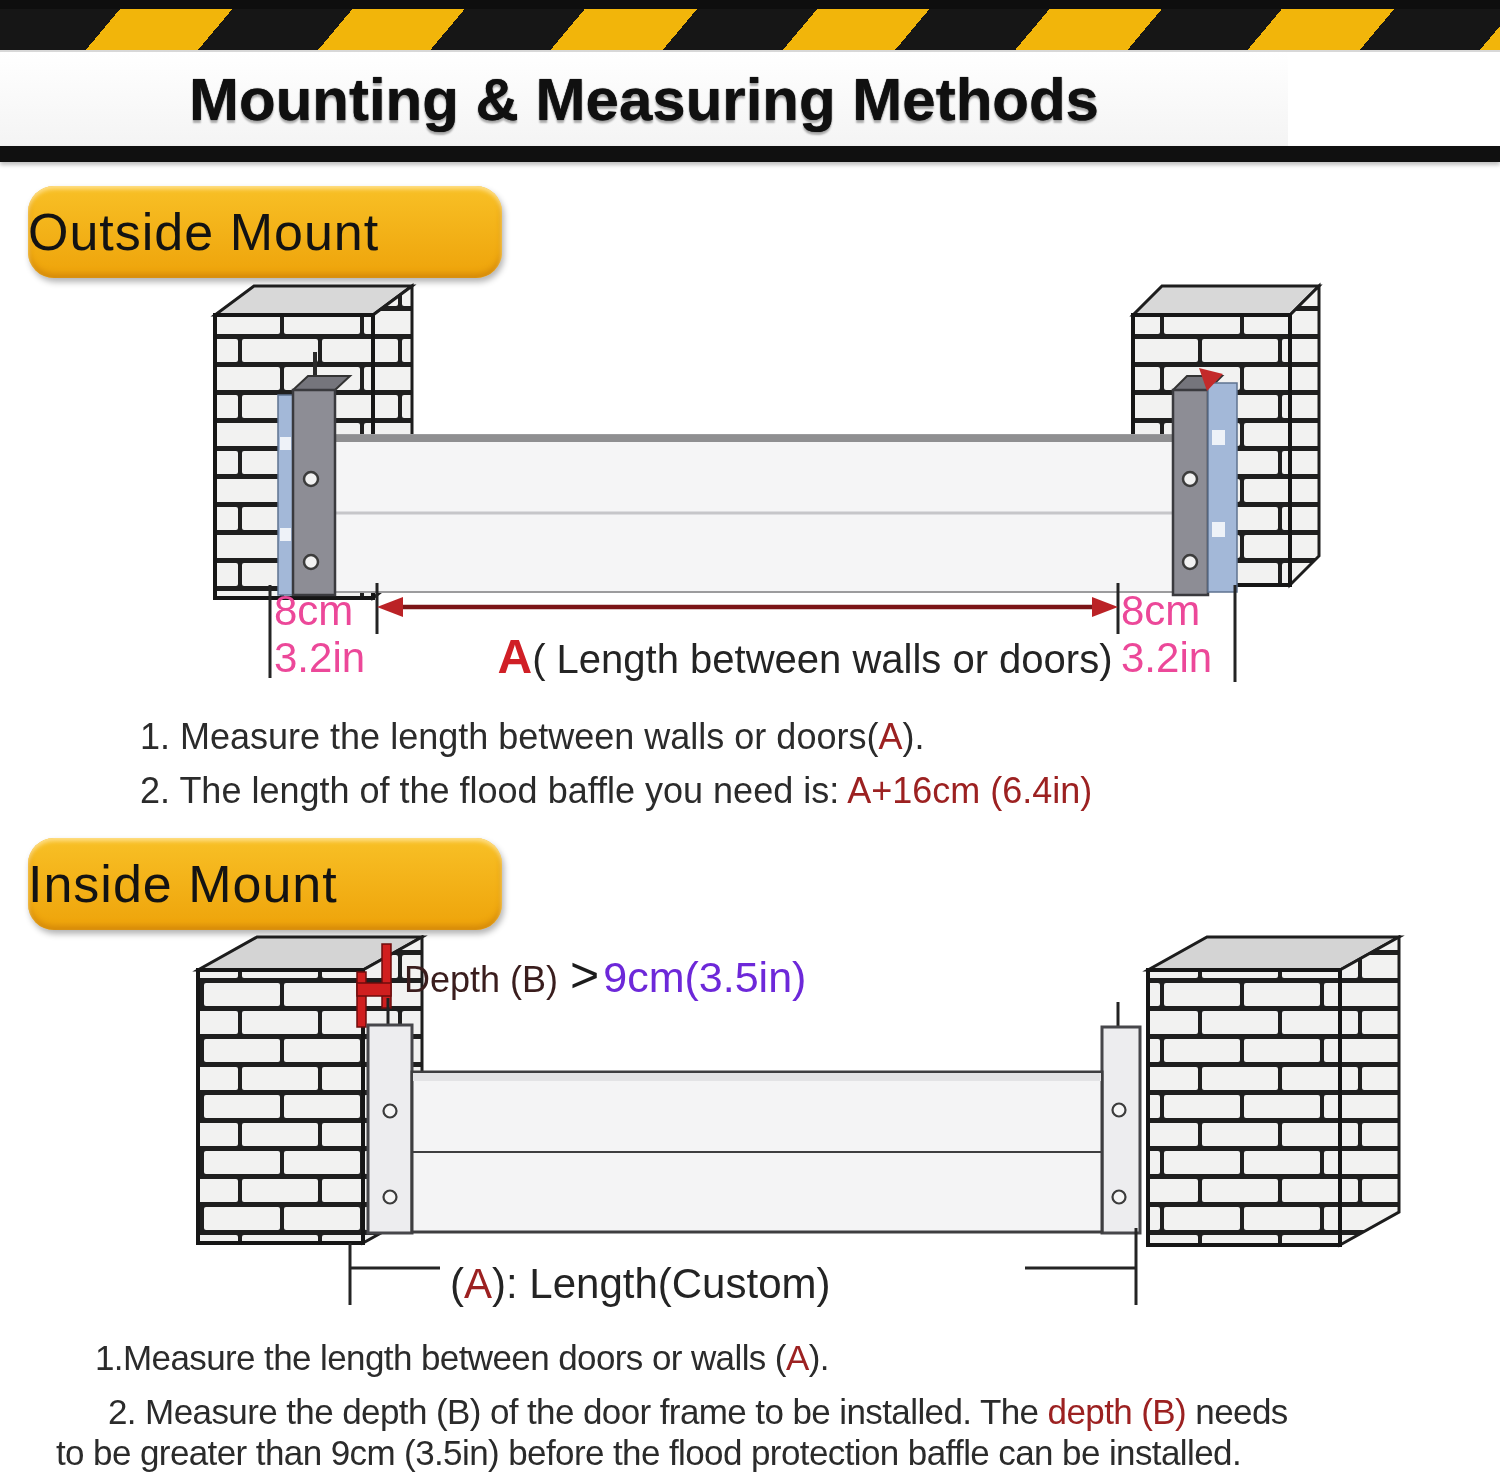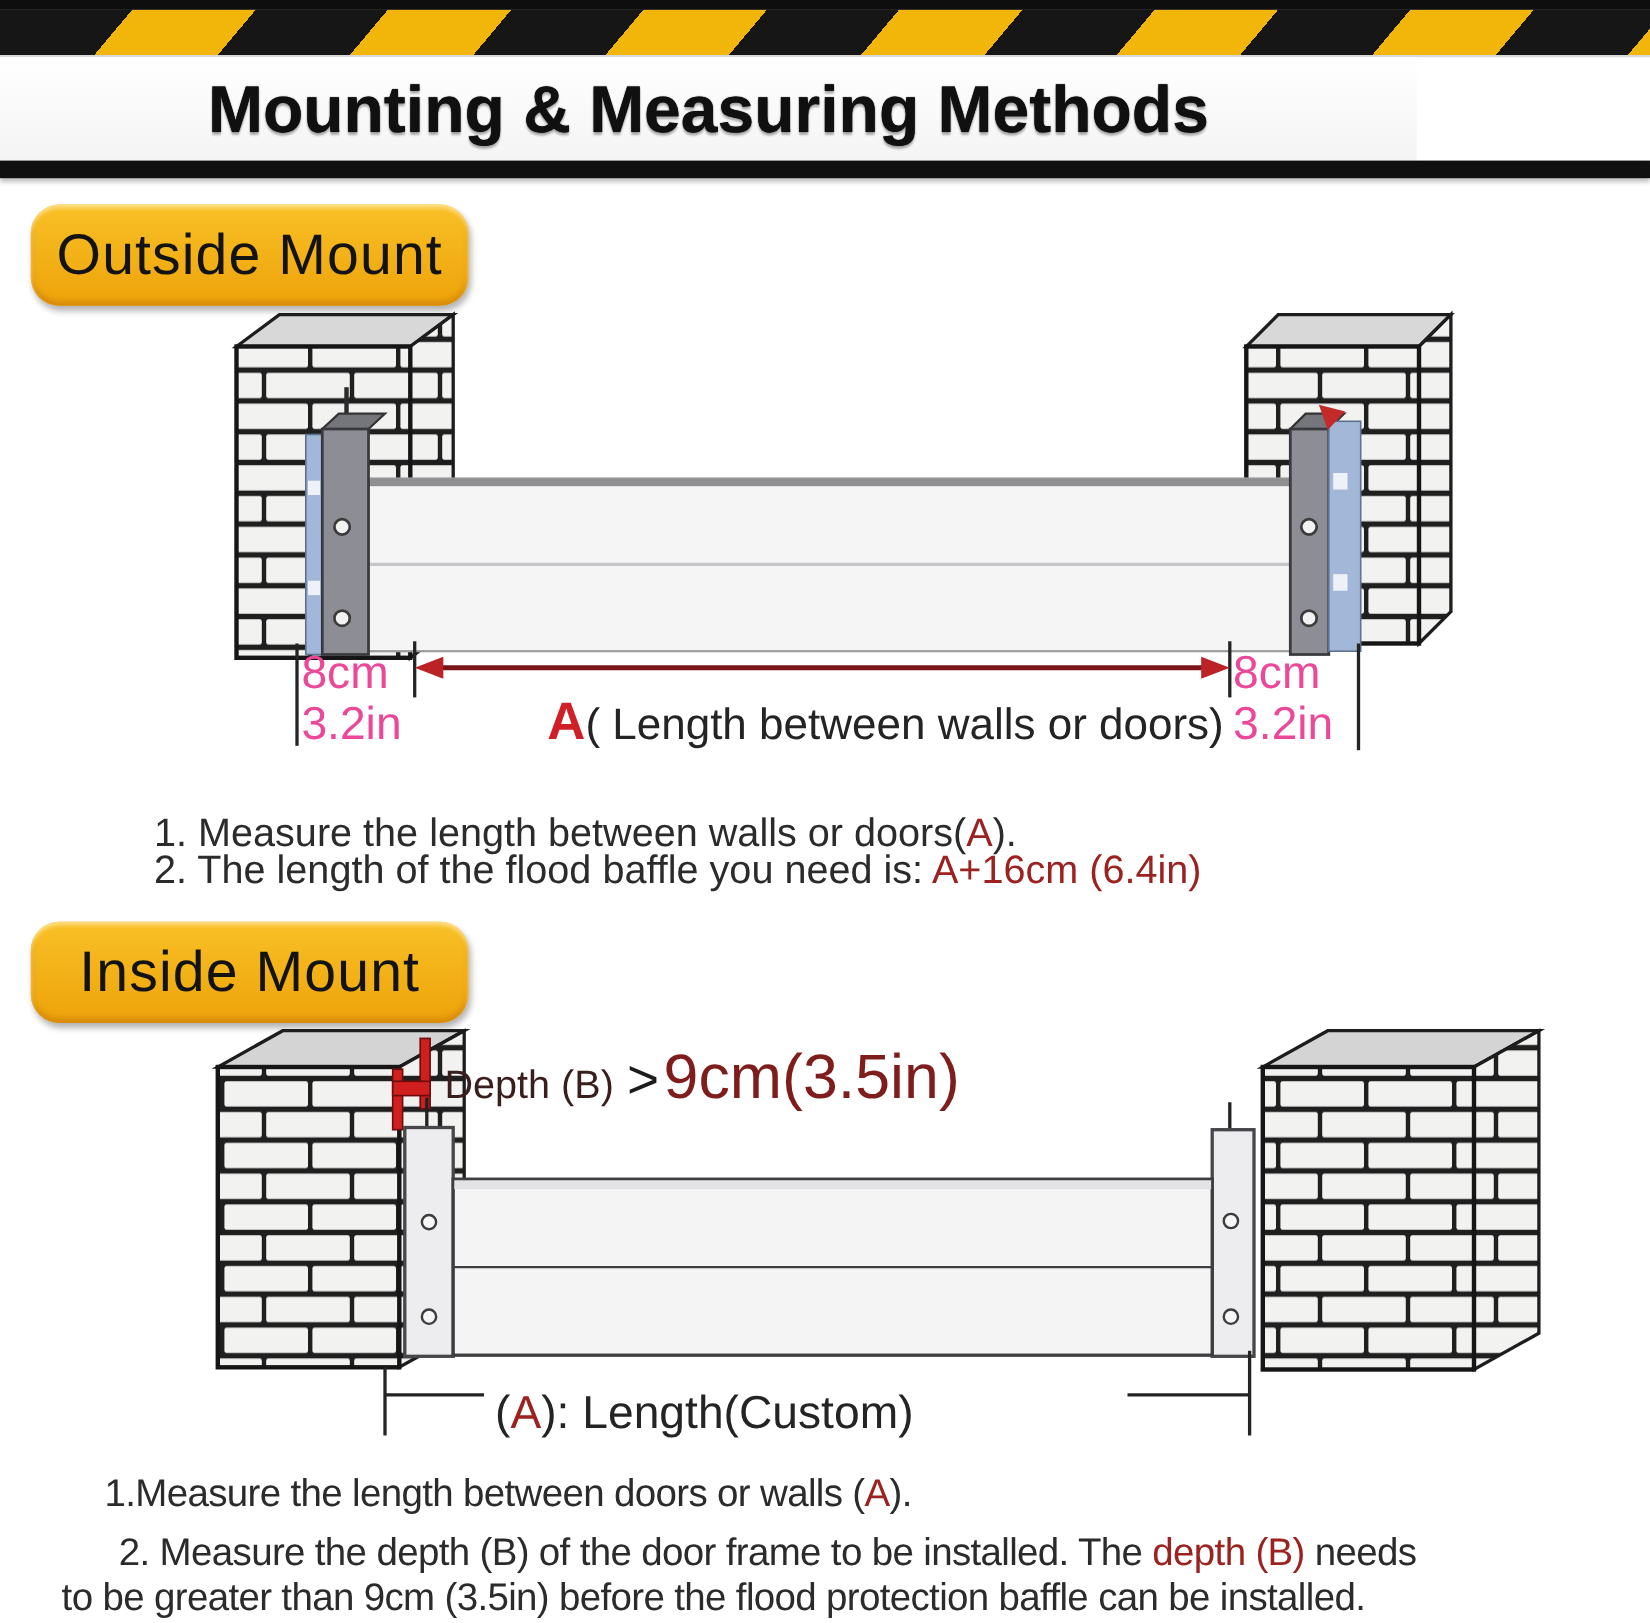--- a/index.html
+++ b/index.html
@@ -14,38 +14,38 @@
     border-bottom:2px solid #d8d8d8;}
   .title-band{left:0;top:52px;width:1288px;height:94px;
     background:linear-gradient(#ffffff,#f4f4f4);
     display:flex;align-items:center;justify-content:center;}
   .page-title{font-size:60px;font-weight:700;letter-spacing:0px;color:#101010;
     text-shadow:0 3px 2px rgba(0,0,0,.30), 0 0 1px #000;}
   .band-bottom{left:0;top:146px;width:1500px;height:16px;background:#101010;
     box-shadow:0 3px 4px rgba(0,0,0,.25);}
 
   
-  .badge{width:398px;height:92px;border-radius:26px;
+  .badge{width:474px;height:92px;border-radius:26px;
     background:linear-gradient(#f8c026,#eea30a);
     box-shadow:inset 0 3px 4px #ffe08a, inset 0 -4px 6px #d3880a, 2px 4px 6px rgba(0,0,0,.30);
-    display:flex;align-items:center;justify-content:center;
+    display:flex;align-items:center;
     font-size:52px;color:#131313;letter-spacing:1px;}
   .badge-outside{left:28px;top:186px;}
   .badge-inside{left:28px;top:838px;}
 
   
   .dim{font-size:42px;color:#ec4899;line-height:47px;text-align:left;}
   .span-label{font-size:40px;color:#242424;white-space:nowrap;}
   .span-label .bigA{font-size:48px;font-weight:700;color:#d01f26;}
   .accent{color:#9c2121;}
   .steps{font-size:36px;color:#2b2b2b;white-space:nowrap;}
   .depth-line{white-space:nowrap;display:flex;align-items:baseline;}
   .depth-lab{font-size:36px;color:#3a1d1d;}
   .depth-gt{font-size:50px;font-weight:300;color:#1c1c1c;margin:0 4px 0 12px;}
-  .depth-val{font-size:57px;color:#7f1d1d;}
+  .depth-val{font-size:43px;color:#6d28d9;}
   .inside-steps{font-size:35px;letter-spacing:-0.6px;color:#2b2b2b;white-space:nowrap;}
   .len-label{font-size:42px;color:#242424;white-space:nowrap;}
 </style>
 </head>
 <body>
 
 <div class="abs top-black"></div>
 <div class="abs caution"></div>
 <div class="abs title-band">
   <div class="page-title">Mounting &amp; Measuring Methods</div>
@@ -128,21 +128,21 @@
   <div>8cm</div>
   <div>3.2in</div>
 </div>
 <div class="abs dim" style="left:1121px;top:587px;width:112px">
   <div>8cm</div>
   <div>3.2in</div>
 </div>
 <div class="abs span-label" style="left:485px;top:629px;width:640px;text-align:center">
   <span class="bigA">A</span><span>( Length between walls or doors)</span>
 </div>
-<div class="abs steps" style="left:140px;top:736px">
+<div class="abs steps" style="left:140px;top:716px">
   <span>1. Measure the length between walls or doors(</span><span class="accent">A</span><span>).</span>
 </div>
 <div class="abs steps" style="left:140px;top:770px">
   <span>2. The length of the flood baffle you need is: </span><span class="accent">A+16cm (6.4in)</span>
 </div>
 
 <div class="abs badge badge-inside">
   <span>Inside Mount</span>
 </div>
 

